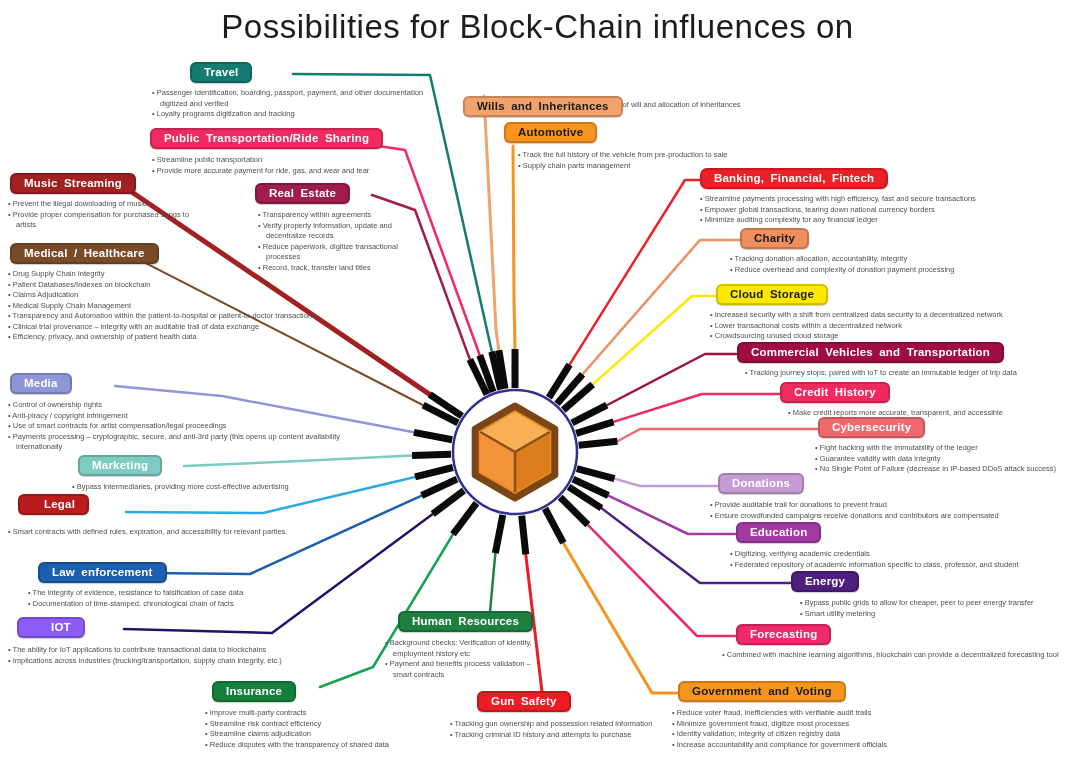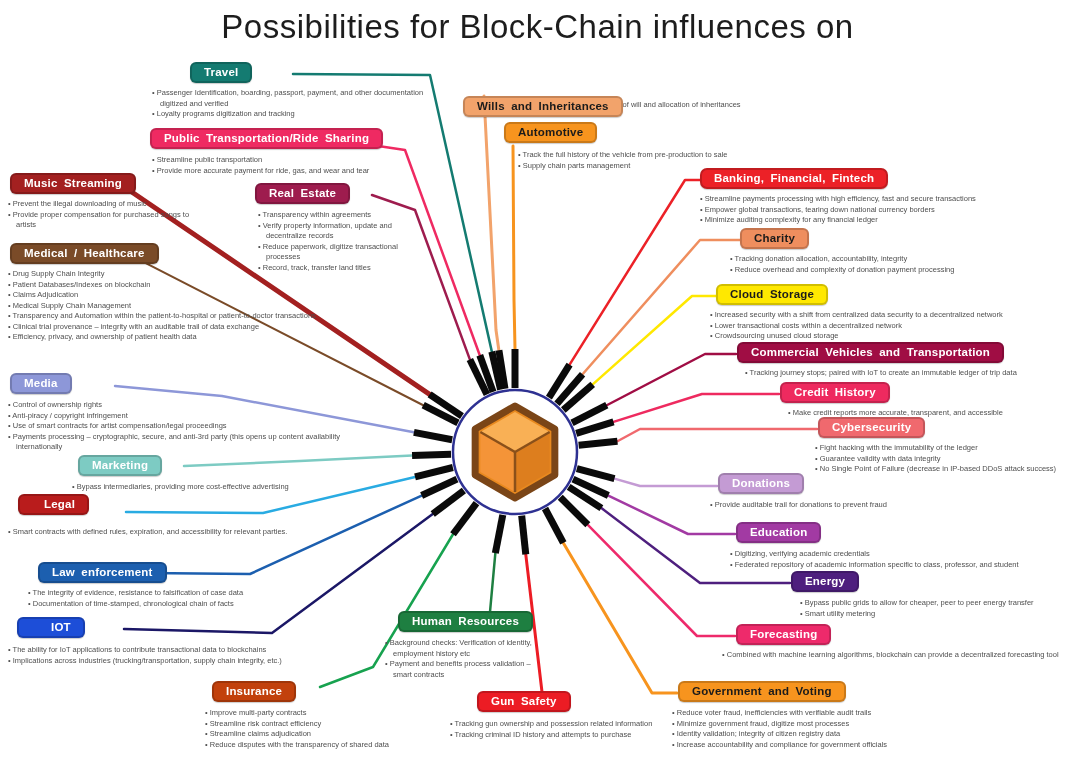--- a/index.html
+++ b/index.html
@@ -166,55 +166,56 @@
         <li>Guarantee validity with data integrity</li>
         <li>No Single Point of Failure (decrease in IP-based DDoS attack success)</li>
       </ul>
       <div class="badge" style="left: 78px; top: 455px; background: rgb(125, 203, 195); color: rgb(255, 255, 255);">Marketing</div>
       <ul class="bullets" style="left: 72px; top: 482px; width: 320px;">
         <li>Bypass intermediaries, providing more cost-effective advertising</li>
       </ul>
       <div class="badge" style="left: 718px; top: 473px; background: rgb(196, 155, 212); color: rgb(255, 255, 255);">Donations</div>
       <ul class="bullets" style="left: 710px; top: 500px; width: 360px;">
         <li>Provide auditable trail for donations to prevent fraud</li>
+        <li>Ensure crowdfunded campaigns receive donations and contributors are compensated</li>
       </ul>
       <div class="badge" style="left: 18px; top: 494px; background: #b91c1c; color: rgb(255, 255, 255); padding-left: 24px;">Legal</div>
       <ul class="bullets" style="left: 8px; top: 527px; width: 340px;">
         <li>Smart contracts with defined rules, expiration, and accessibility for relevant parties.</li>
       </ul>
       <div class="badge" style="left: 736px; top: 522px; background: rgb(162, 58, 163); color: rgb(255, 255, 255);">Education</div>
       <ul class="bullets" style="left: 730px; top: 549px; width: 345px;">
         <li>Digitizing, verifying academic credentials</li>
         <li>Federated repository of academic information specific to class, professor, and student</li>
       </ul>
       <div class="badge" style="left: 38px; top: 562px; background: rgb(28, 95, 175); color: rgb(255, 255, 255);">Law enforcement</div>
       <ul class="bullets" style="left: 28px; top: 588px; width: 320px;">
         <li>The integrity of evidence, resistance to falsification of case data</li>
         <li>Documentation of time-stamped, chronological chain of facts</li>
       </ul>
       <div class="badge" style="left: 791px; top: 571px; background: rgb(78, 31, 126); color: rgb(255, 255, 255);">Energy</div>
       <ul class="bullets" style="left: 800px; top: 598px; width: 310px;">
         <li>Bypass public grids to allow for cheaper, peer to peer energy transfer</li>
         <li>Smart utility metering</li>
       </ul>
-      <div class="badge" style="left: 17px; top: 617px; background: #1d4ed8; color: rgb(255, 255, 255); padding-left: 32px;">IOT</div>
+      <div class="badge" style="left: 17px; top: 617px; background: #8b5cf6; color: rgb(255, 255, 255); padding-left: 32px;">IOT</div>
       <ul class="bullets" style="left: 8px; top: 645px; width: 340px;">
         <li>The ability for IoT applications to contribute transactional data to blockchains</li>
         <li>Implications across industries (trucking/transportation, supply chain integrity, etc.)</li>
       </ul>
       <div class="badge" style="left: 736px; top: 624px; background: rgb(238, 42, 107); color: rgb(255, 255, 255);">Forecasting</div>
       <ul class="bullets" style="left: 722px; top: 650px; width: 340px;">
         <li>Combined with machine learning algorithms, blockchain can provide a decentralized forecasting tool</li>
       </ul>
       <div class="badge" style="left: 398px; top: 611px; background: rgb(30, 127, 65); color: rgb(255, 255, 255);">Human Resources</div>
       <ul class="bullets" style="left: 385px; top: 638px; width: 162px;">
         <li>Background checks: Verification of identity, employment history etc</li>
         <li>Payment and benefits process validation – smart contracts</li>
       </ul>
-      <div class="badge" style="left: 212px; top: 681px; background: #c2410c; color: rgb(255, 255, 255);">Insurance</div>
+      <div class="badge" style="left: 212px; top: 681px; background: #15803d; color: rgb(255, 255, 255);">Insurance</div>
       <ul class="bullets" style="left: 205px; top: 708px; width: 300px;">
         <li>Improve multi-party contracts</li>
         <li>Streamline risk contract efficiency</li>
         <li>Streamline claims adjudication</li>
         <li>Reduce disputes with the transparency of shared data</li>
       </ul>
       <div class="badge" style="left: 477px; top: 691px; background: rgb(236, 28, 36); color: rgb(255, 255, 255);">Gun Safety</div>
       <ul class="bullets" style="left: 450px; top: 719px; width: 310px;">
         <li>Tracking gun ownership and possession related information</li>
         <li>Tracking criminal ID history and attempts to purchase</li>

